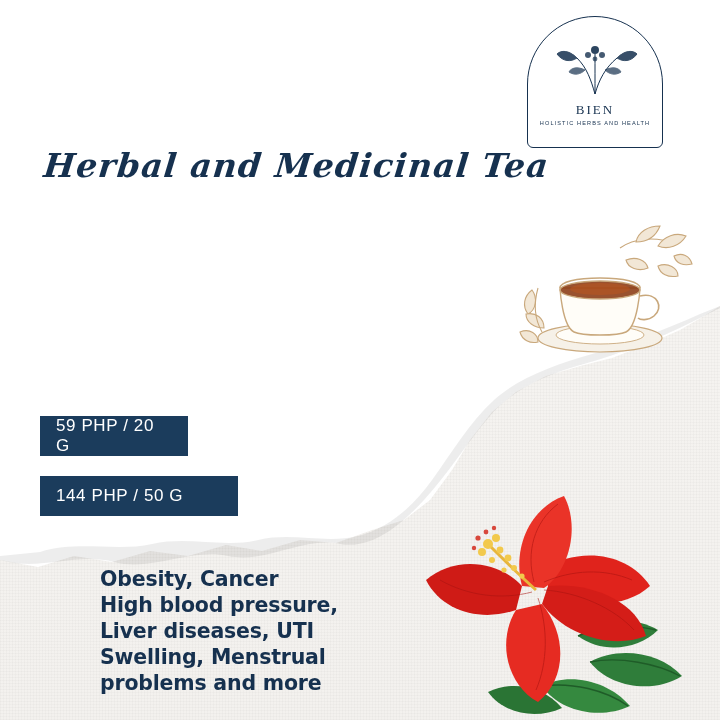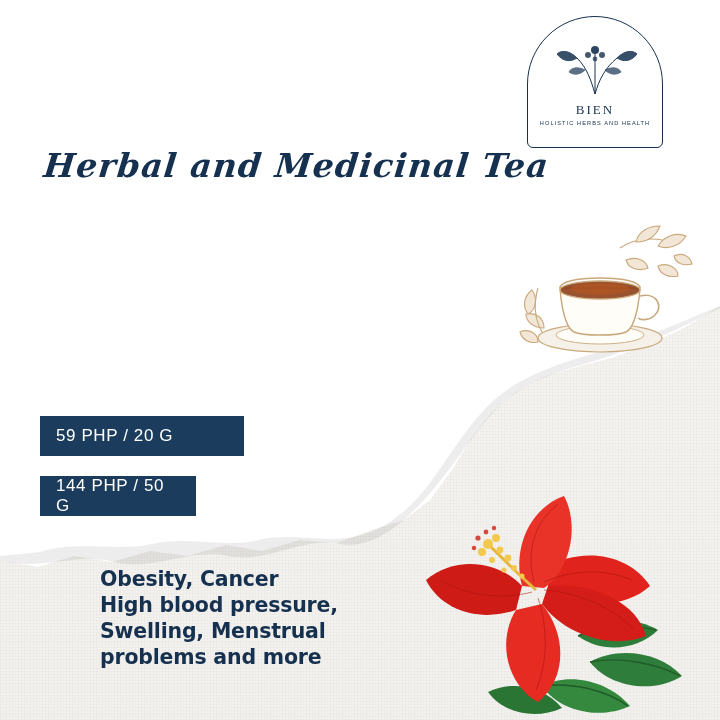--- a/index.html
+++ b/index.html
@@ -123,22 +123,22 @@
     background: #1b3c5c;
     color: #ffffff;
     font-size: 17px;
     letter-spacing: 0.6px;
     display: flex;
     align-items: center;
     padding: 0 16px;
     box-sizing: border-box;
     font-family: "Liberation Sans", sans-serif;
   }
-  #chip0 { left: 40px; top: 416px; width: 204px; height: 40px; }
-  #chip1 { left: 40px; top: 476px; width: 156px; height: 40px; }
+  #chip0 { left: 40px; top: 416px; width: 148px; height: 40px; }
+  #chip1 { left: 40px; top: 476px; width: 198px; height: 40px; }
 
   
   .benefits {
     position: absolute;
     left: 100px;
     top: 566px;
     font-family: "DejaVu Sans", sans-serif;
     font-weight: 700;
     font-size: 20.5px;
     line-height: 26px;
@@ -207,20 +207,21 @@
   <div id="chip0" class="price-chip">
     <span>59 PHP / 20 G</span>
   </div>
   <div id="chip1" class="price-chip">
     <span>144 PHP / 50 G</span>
   </div>
 
   <div class="benefits">
     <div>Obesity, Cancer</div>
     <div>High blood pressure,</div>
+    <div>Liver diseases, UTI</div>
     <div>Swelling, Menstrual</div>
     <div>problems and more</div>
   </div>
 
   <svg class="teacup" viewBox="0 0 186 148">
     <g stroke="#c9a87c" stroke-width="1.1" fill="none">
 
       <path d="M112,26 C126,16 148,14 168,22"></path>
       <path d="M128,20 C130,10 140,4 152,4 C148,14 140,20 128,20Z" fill="#f2e7d6"></path>
       <path d="M150,24 C156,14 168,10 178,14 C172,24 160,28 150,24Z" fill="#f2e7d6"></path>

